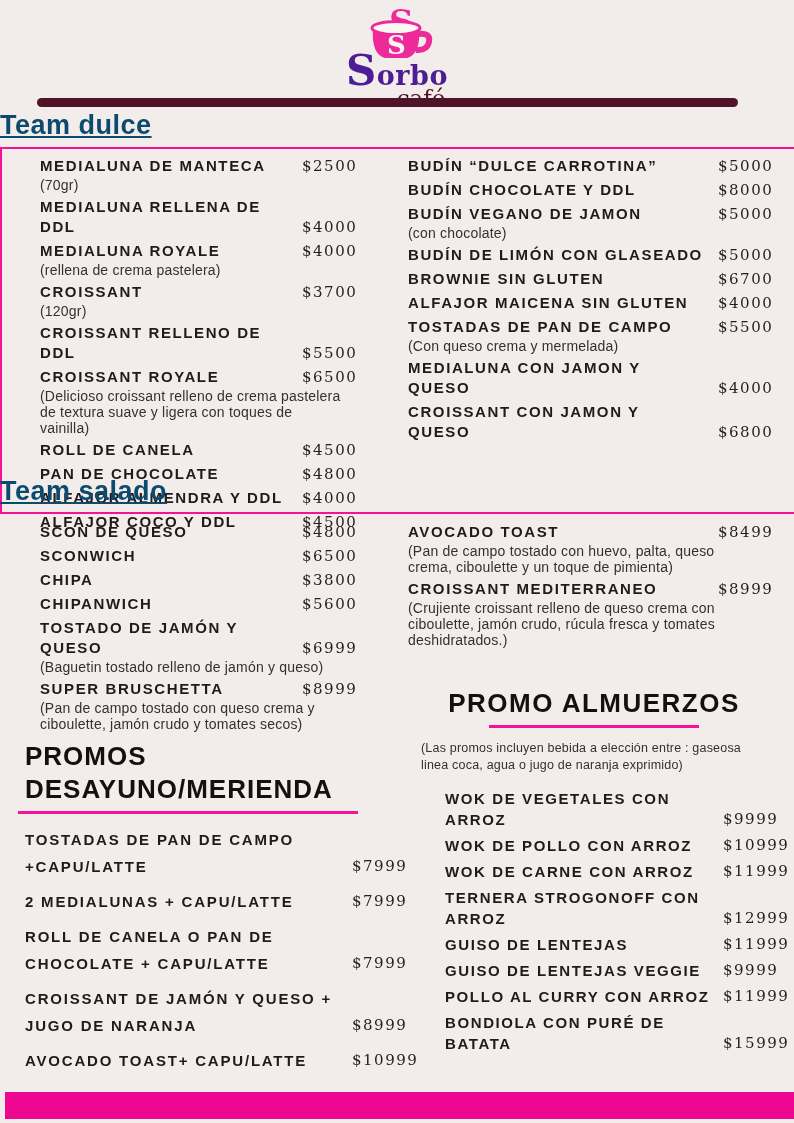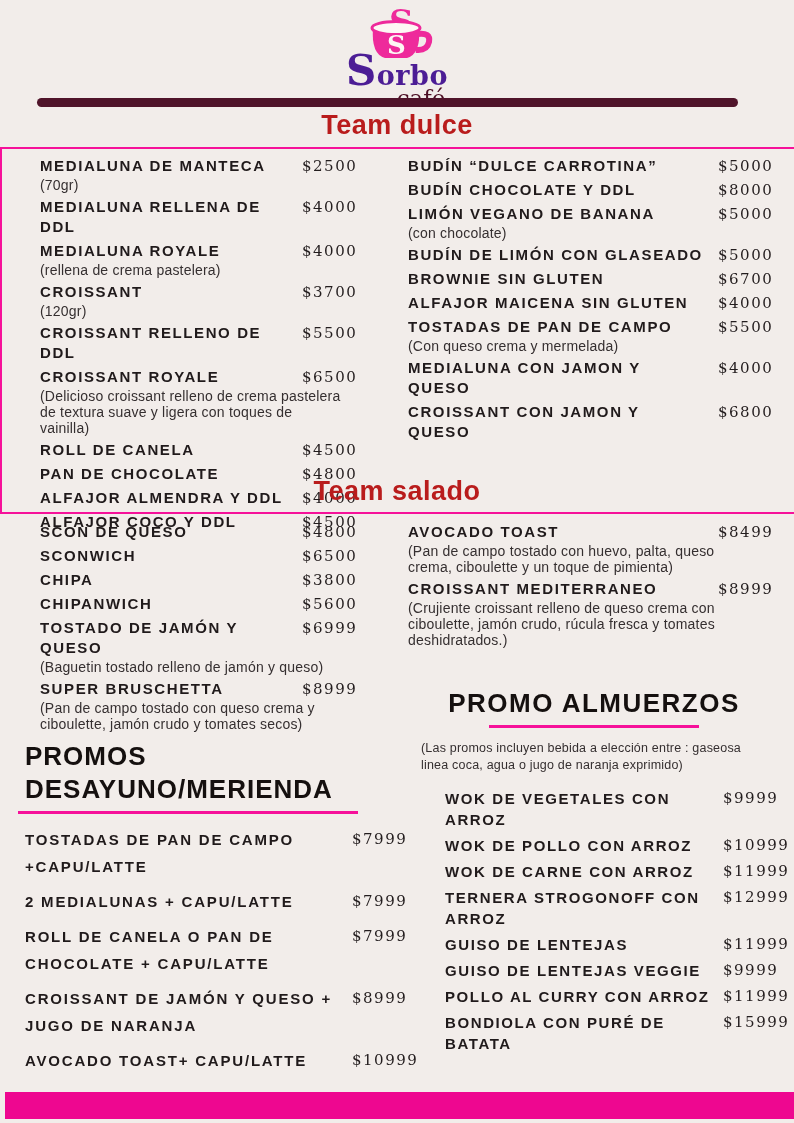--- a/index.html
+++ b/index.html
@@ -15,33 +15,33 @@
             margin-left:48px;margin-top:-2px;}
 
   
   .maroon-rule{position:absolute;top:98px;left:37px;width:701px;height:9px;border-radius:5px;background:#50142a;}
   .hline{position:absolute;left:0;width:794px;height:2px;background:#f6119a;}
   #hl-dulce{top:147px;} #hl-salado{top:512px;}
   .vline{position:absolute;left:0;top:147px;width:2px;height:367px;background:#f6119a;}
   .footer-bar{position:absolute;top:1092px;left:5px;width:789px;height:27px;background:#ee0790;}
 
   
-  .section-title{position:absolute;left:0;width:100%;text-align:center;font-weight:bold;
-                 font-size:27px;color:#b91c1c;letter-spacing:.5px;}
+  .section-title{position:absolute;left:0;width:100%;font-weight:bold;
+                 font-size:27px;color:#0c4a6e;letter-spacing:.5px;text-decoration:underline;}
   #title-dulce{top:110px;} #title-salado{top:476px;}
 
   
   .grid{position:absolute;left:40px;width:740px;display:flex;}
   #dulce{top:156px;} #salado{top:522px;}
   .col{flex:none;}
   .col-dl,.col-sl{width:368px;}
   .col-dr,.col-sr{width:372px;}
 
   .mi{margin-bottom:4px;}
-  .mi-row{display:flex;align-items:flex-start;}
+  .mi-row{display:flex;align-items:flex-end;}
   .mi-name{font-weight:bold;font-size:15px;line-height:20px;letter-spacing:1.6px;
            color:#201a1b;white-space:pre-line;flex:none;}
   .col-dl .mi-name,.col-sl .mi-name{width:262px;}
   .col-dr .mi-name,.col-sr .mi-name{width:310px;}
   .mi-price{font-family:"DejaVu Serif",serif;font-size:15px;line-height:20px;
             letter-spacing:1.5px;color:#231d1e;flex:none;}
   .mi-desc{font-size:14px;line-height:16px;letter-spacing:.2px;color:#352f30;margin-top:1px;}
   .col-dl .mi-desc,.col-sl .mi-desc{width:302px;}
   .col-dr .mi-desc,.col-sr .mi-desc{width:342px;}
 
@@ -170,21 +170,21 @@
           </div>
       </div>
       <div class="mi">
         <div class="mi-row">
             <div class="mi-name">BUDÍN CHOCOLATE Y DDL</div>
             <div class="mi-price">$8000</div>
           </div>
       </div>
       <div class="mi">
         <div class="mi-row">
-            <div class="mi-name">LIMÓN VEGANO DE BANANA</div>
+            <div class="mi-name">BUDÍN VEGANO DE JAMON</div>
             <div class="mi-price">$5000</div>
           </div>
         <div class="mi-desc">(con chocolate)</div>
       </div>
       <div class="mi">
         <div class="mi-row">
             <div class="mi-name">BUDÍN DE LIMÓN CON GLASEADO</div>
             <div class="mi-price">$5000</div>
           </div>
       </div>

